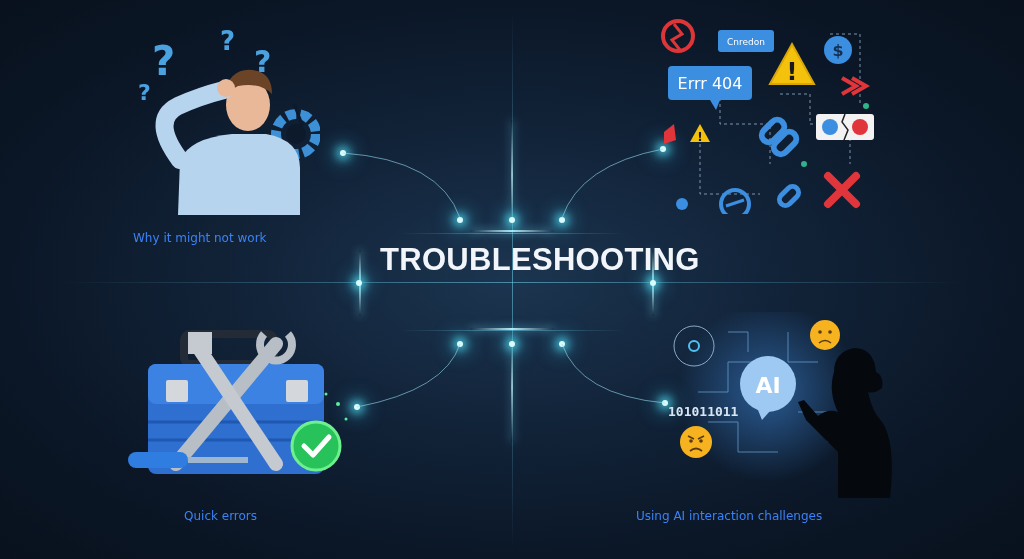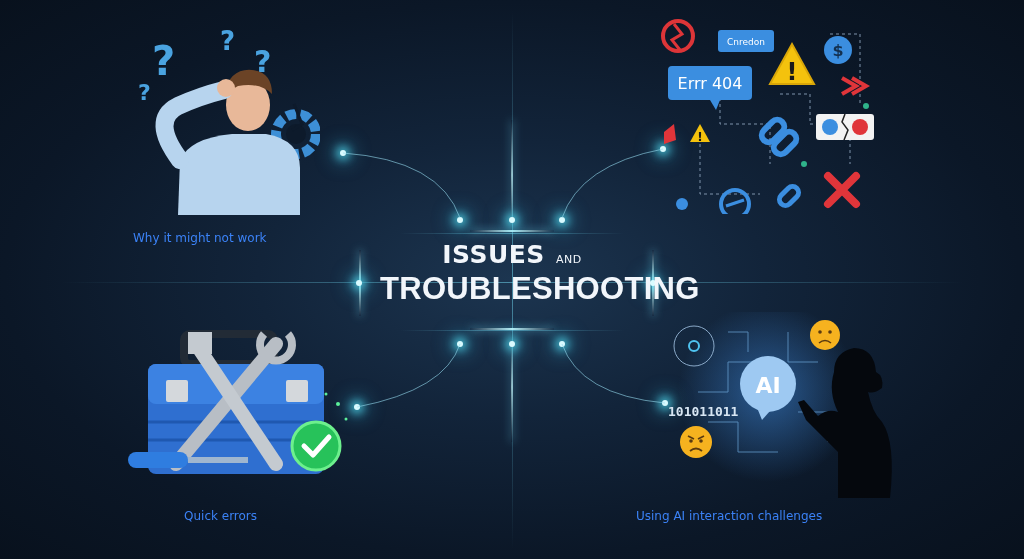--- a/index.html
+++ b/index.html
@@ -61,21 +61,20 @@
   <div class="glow-dot" style="left:662px; top:400px;"></div>
 
   <svg class="art" style="left:0; top:0;" width="1024" height="559">
     <path d="M343 153 Q440 160 460 218" stroke="rgba(150,220,240,0.6)" stroke-width="1" fill="none"></path>
     <path d="M663 149 Q580 165 562 218" stroke="rgba(150,220,240,0.6)" stroke-width="1" fill="none"></path>
     <path d="M357 407 Q445 390 460 344" stroke="rgba(150,220,240,0.6)" stroke-width="1" fill="none"></path>
     <path d="M665 403 Q580 395 562 344" stroke="rgba(150,220,240,0.6)" stroke-width="1" fill="none"></path>
   </svg>
 
   <div class="title-box">
-    <div class="title-line1"><span>ISSUES</span> <span class="small">AND</span></div>
     <div class="title-line2">TROUBLESHOOTING</div>
   </div>
 
   <svg class="art" style="left:120px; top:10px;" width="200" height="205" viewBox="0 0 200 205">
     <text x="32" y="65" font-family="DejaVu Sans, sans-serif" font-weight="bold" font-size="40" fill="#4aa3e0">?</text>
     <text x="18" y="90" font-family="DejaVu Sans, sans-serif" font-weight="bold" font-size="22" fill="#4aa3e0">?</text>
     <text x="100" y="40" font-family="DejaVu Sans, sans-serif" font-weight="bold" font-size="26" fill="#4aa3e0">?</text>
     <text x="134" y="62" font-family="DejaVu Sans, sans-serif" font-weight="bold" font-size="30" fill="#4aa3e0">?</text>
 
     <g transform="translate(176,124)">

